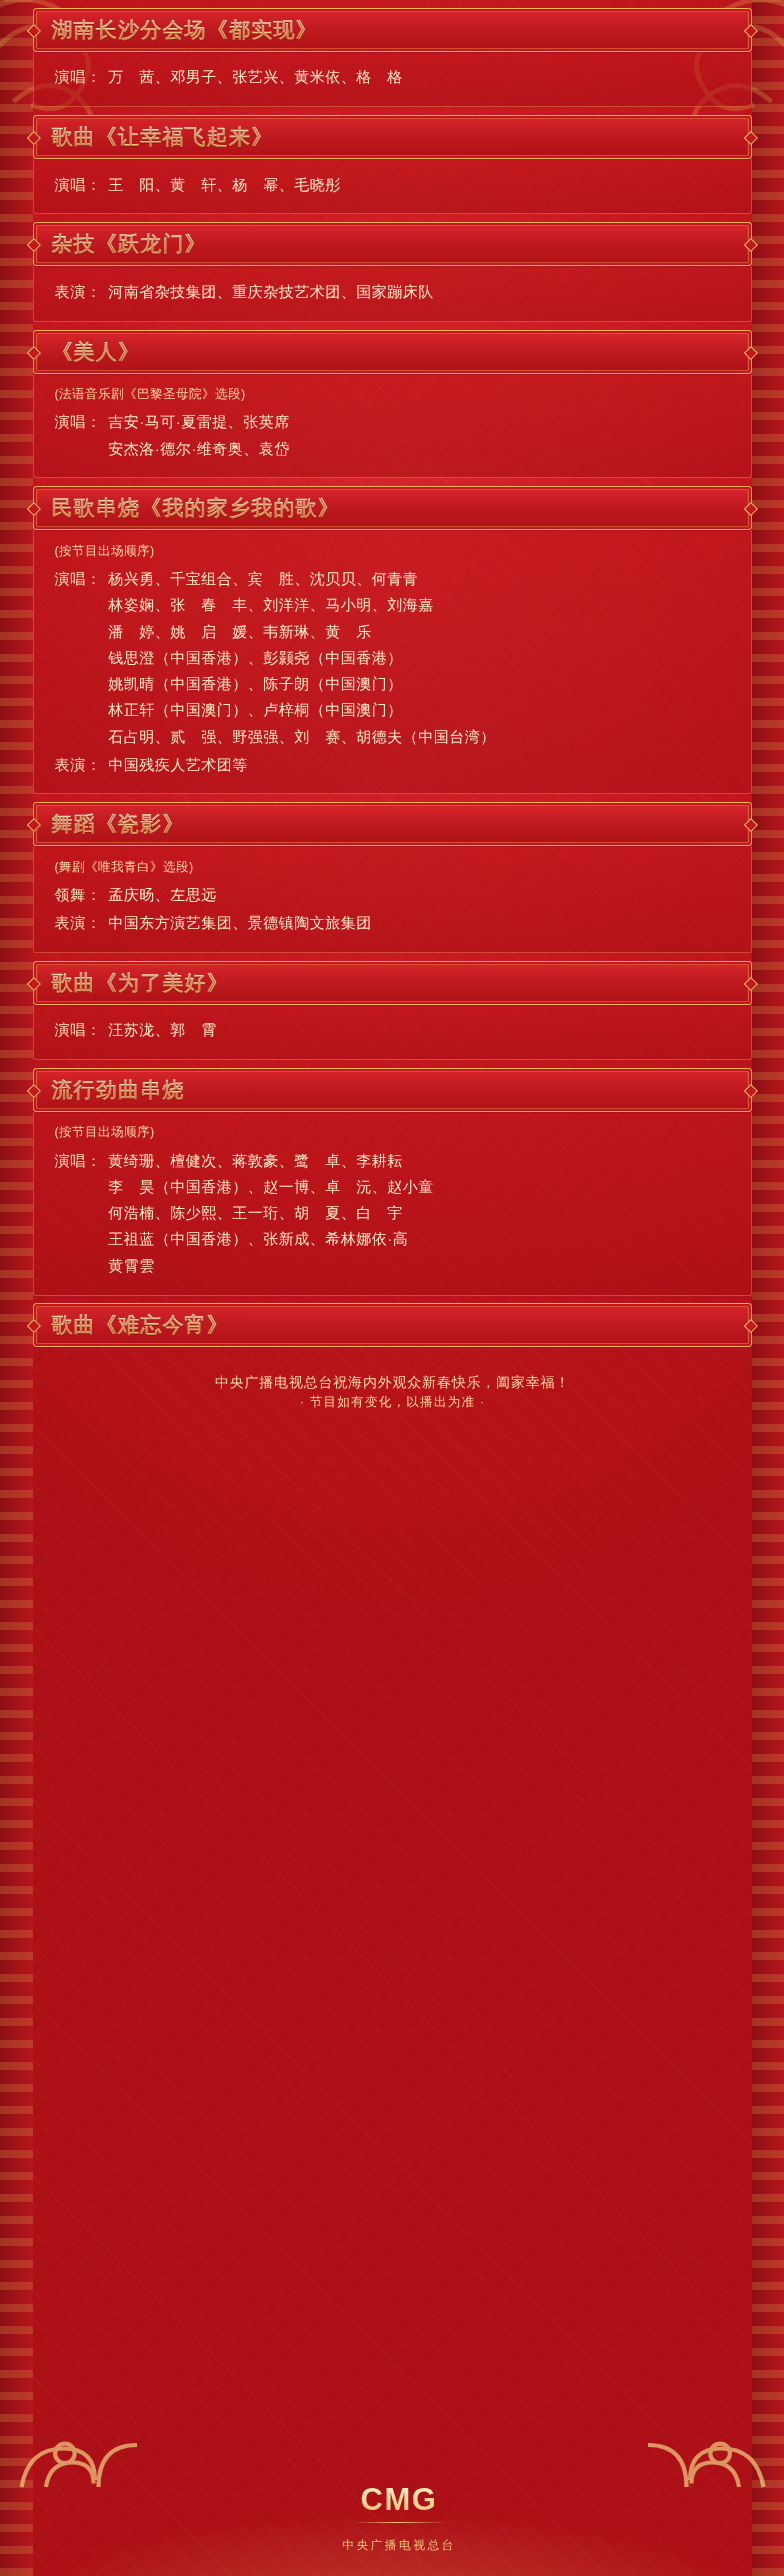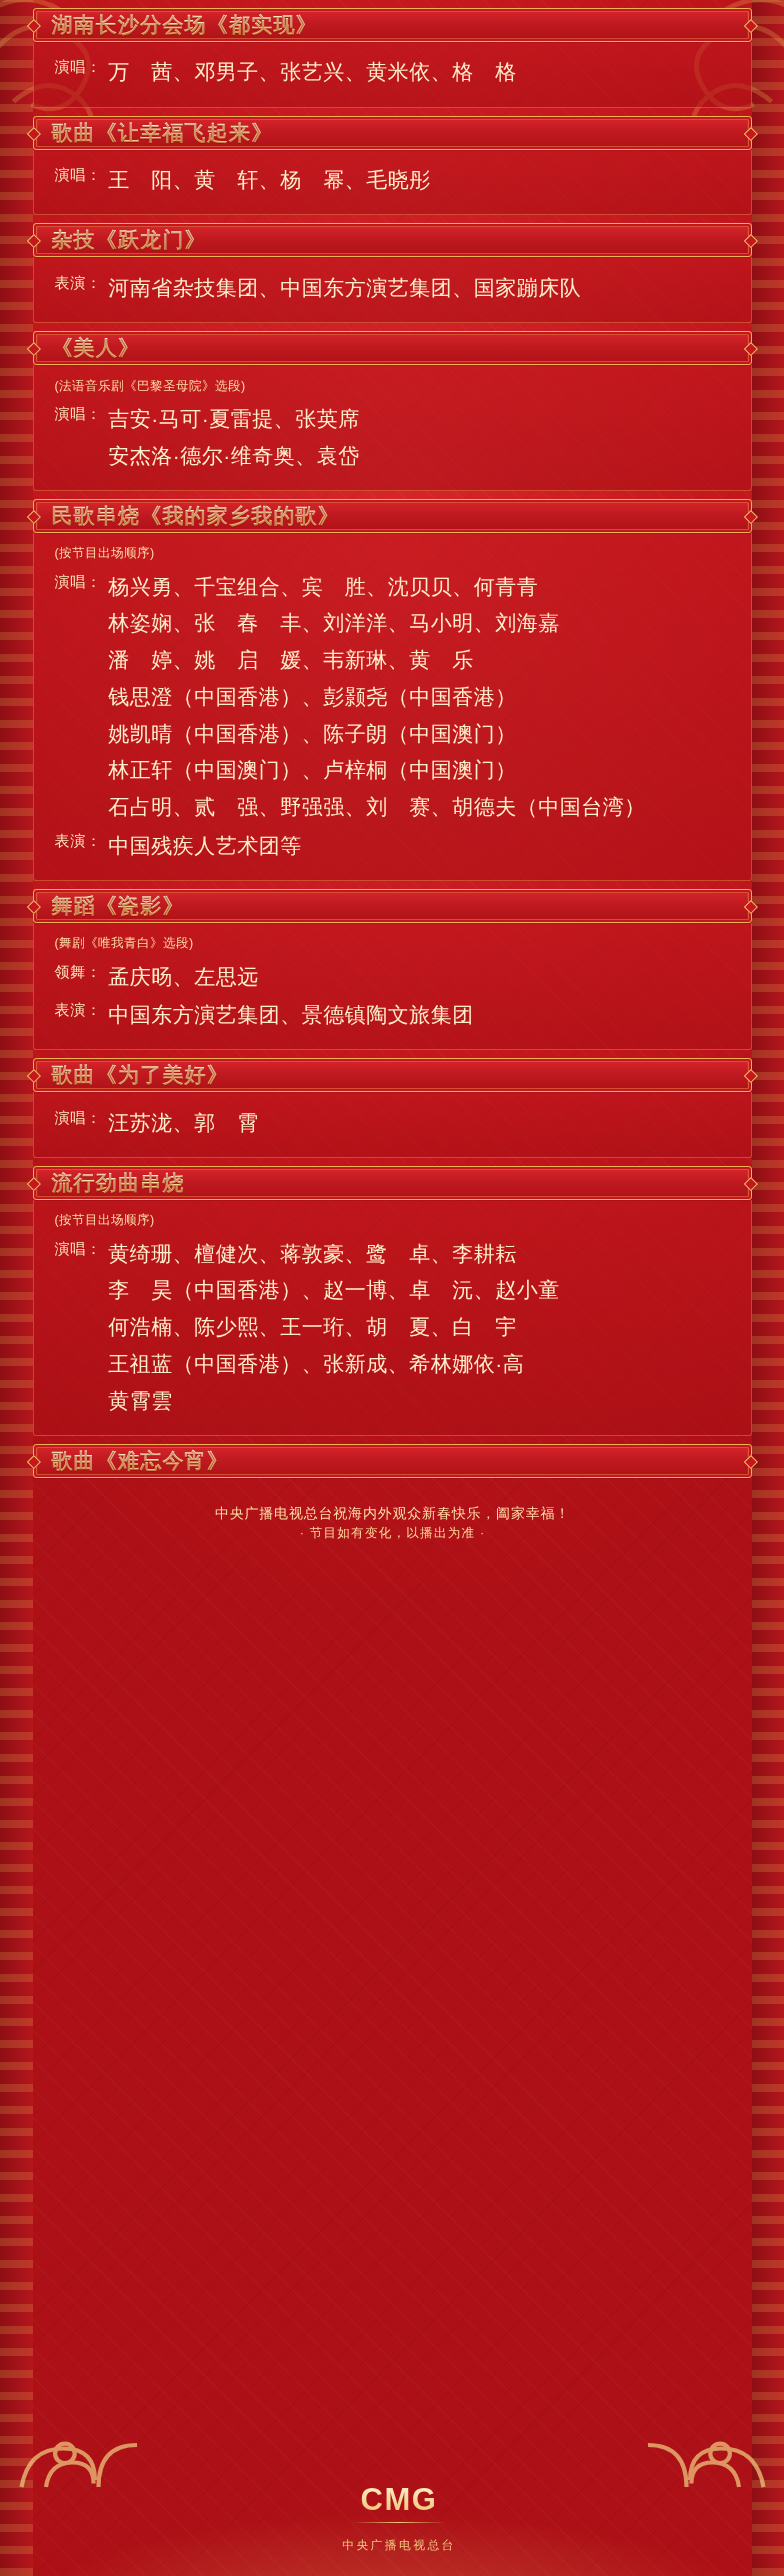--- a/index.html
+++ b/index.html
@@ -68,21 +68,21 @@
 
   .item {
     position: relative;
     margin-bottom: 7.8px;
   }
 
   
   .title-bar {
     position: relative;
     margin: 0 3.1px 0 3.1px;
-    height: 34px;
+    height: 44px;
     display: flex;
     align-items: center;
     box-sizing: border-box;
     padding: 0 17.3px;
     border: 1.6px solid #e9b356;
     border-radius: 3.1px;
     background:
       linear-gradient(180deg, #d8262c 0%, #c01a20 45%, #ae1117 100%);
     box-shadow:
       inset 0 0 0 2.4px rgba(197,22,28,1),
@@ -147,21 +147,21 @@
     white-space: nowrap;
     flex: 0 0 auto;
     letter-spacing: 0.8px;
     line-height: 1.75;
   }
   .credit-lines {
     flex: 1 1 auto;
     padding-left: 6.3px;
   }
   .credit-line {
-    font-size: 21px;
+    font-size: 15px;
     color: #ffeecb;
     line-height: 1.75;
     letter-spacing: 0.5px;
   }
 
   
   .footer {
     margin-top: 27px;
     text-align: center;
   }
@@ -279,21 +279,21 @@
         </div>
       </div>
       <div class="item">
         <div class="title-bar">
           <div class="title-text">杂技《跃龙门》</div>
         </div>
         <div class="body-panel">
           <div class="credit-row">
             <div class="credit-label">表演：</div>
             <div class="credit-lines">
-              <div class="credit-line">河南省杂技集团、中国东方演艺集团、国家蹦床队</div>
+              <div class="credit-line">河南省杂技集团、重庆杂技艺术团、国家蹦床队</div>
             </div>
           </div>
         </div>
       </div>
       <div class="item">
         <div class="title-bar">
           <div class="title-text">《美人》</div>
         </div>
         <div class="body-panel">
           <div class="note">(法语音乐剧《巴黎圣母院》选段)</div>

